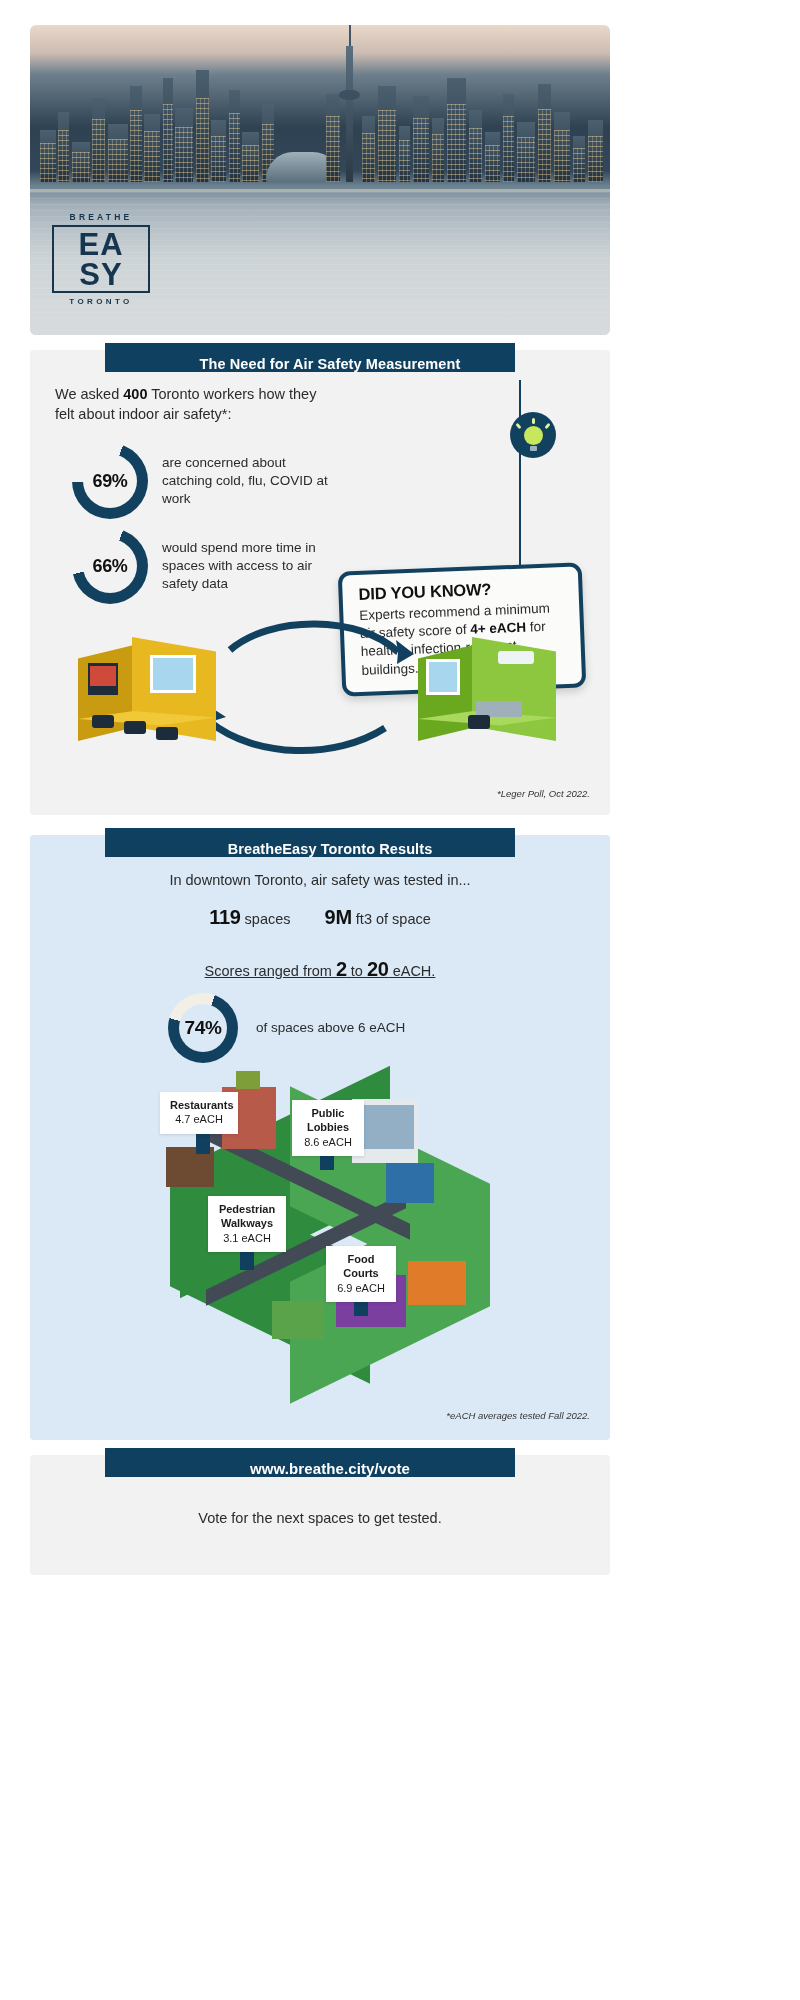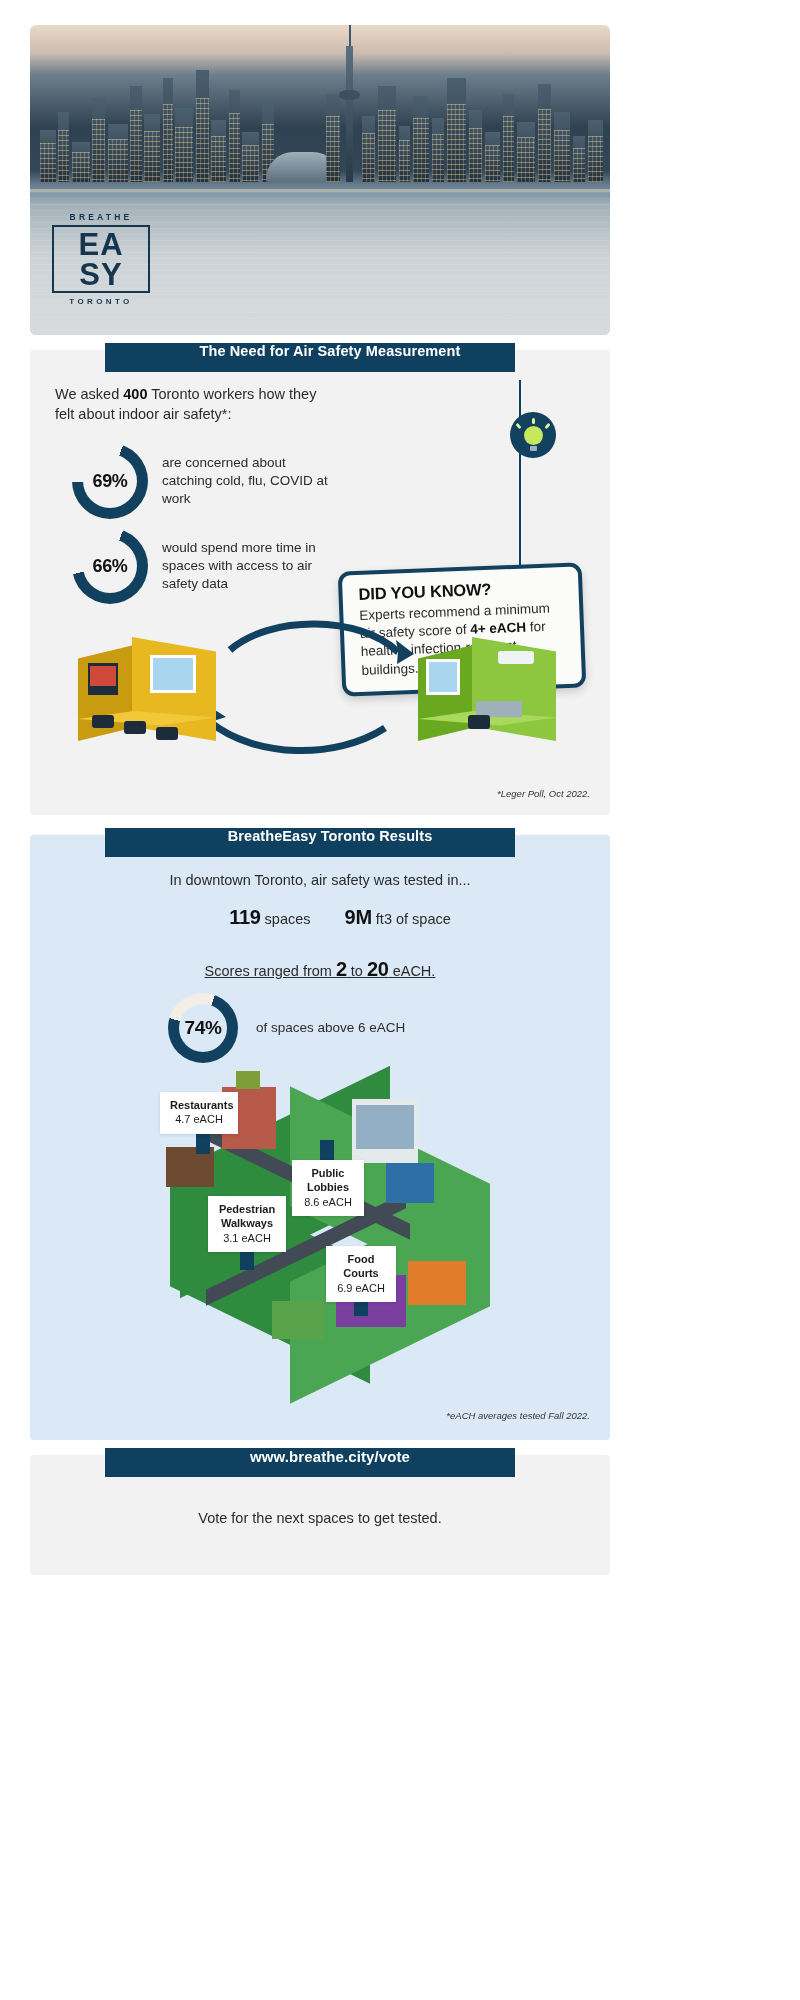--- a/index.html
+++ b/index.html
@@ -69,21 +69,21 @@
   .panel-need { position: absolute; left: 30px; top: 350px; width: 580px; height: 465px;
                 background: #f2f2f2; border-radius: 4px; }
   .panel-results { position: absolute; left: 30px; top: 835px; width: 580px; height: 605px;
                 background: #dbe9f7; border-radius: 4px; }
   .panel-footer { position: absolute; left: 30px; top: 1455px; width: 580px; height: 120px;
                 background: #f2f2f2; border-radius: 4px; }
 
   .band {
     position: absolute; background: #10405f; color: #fff;
     font-size: 14.5px; font-weight: 700; letter-spacing: .1px;
-    display: flex; align-items: flex-start; justify-content: center; padding-left: 40px;
+    display: flex; align-items: flex-end; justify-content: center; padding-left: 40px;
   }
   .band-need { left: 105px; top: 343px; width: 410px; height: 29px; }
   .band-results { left: 105px; top: 828px; width: 410px; height: 29px; }
   .band-footer { left: 105px; top: 1448px; width: 410px; height: 29px; font-size: 15px; }
 
   
   .ask-text {
     position: absolute; left: 55px; top: 385px; width: 270px;
     font-size: 14.5px; color: #2b2b2b; line-height: 1.35;
   }
@@ -145,21 +145,21 @@
   .each-b { font-size: 12px; color: #2b2b2b; line-height: 1.25; margin-top: 6px; }
 
   .footnote1 { position: absolute; left: 400px; top: 788px; width: 190px; text-align: right;
                font-size: 9.5px; font-style: italic; color: #333; }
 
   
   .res-intro { position: absolute; left: 30px; top: 872px; width: 580px; text-align: center;
                font-size: 14.5px; color: #2b2b2b; }
   .res-line { position: absolute; left: 30px; width: 580px; text-align: center;
               font-size: 14.5px; color: #2b2b2b; }
-  .res-l1 { top: 906px; margin-left: 20px; }
+  .res-l1 { top: 906px; }
   .res-l2 { top: 932px; }
   .res-l3 { top: 958px; text-decoration: underline; }
   .res-line .big { font-size: 20px; font-weight: 800; color: #111; letter-spacing: -.3px; }
   .res-l1 .gap { display: inline-block; width: 26px; }
 
   .s3 { left: 168px; top: 993px; }
   .s3 .hole { background: #dbe9f7; }
   .s3 .donut { width: 70px; height: 70px; }
   .s3 .val { font-size: 19px; }
   .s3 .lbl { width: auto; font-size: 13.5px; margin-left: 18px; }
@@ -168,21 +168,21 @@
   .city { position: absolute; left: 140px; top: 1065px; width: 370px; height: 320px; }
 
   
   .callout {
     position: absolute; background: #ffffff; text-align: center;
     font-size: 11px; color: #1b1b1b; line-height: 1.3; padding: 6px 10px 7px;
     box-shadow: 0 1px 3px rgba(0,0,0,.12); z-index: 5;
   }
   .callout b { font-weight: 700; display: block; }
   .c-rest { left: 160px; top: 1092px; width: 78px; }
-  .c-lob  { left: 292px; top: 1160px; width: 72px; }
+  .c-lob  { left: 292px; top: 1100px; width: 72px; }
   .c-ped  { left: 208px; top: 1196px; width: 78px; }
   .c-food { left: 326px; top: 1246px; width: 70px; }
   .cal-stem { position: absolute; width: 14px; background: #10405f; z-index: 4; }
 
   .footnote2 { position: absolute; left: 380px; top: 1410px; width: 210px; text-align: right;
                font-size: 9.5px; font-style: italic; color: #333; }
 
   
   .footer-text { position: absolute; left: 30px; top: 1510px; width: 580px; text-align: center;
                  font-size: 14.5px; color: #2b2b2b; }

